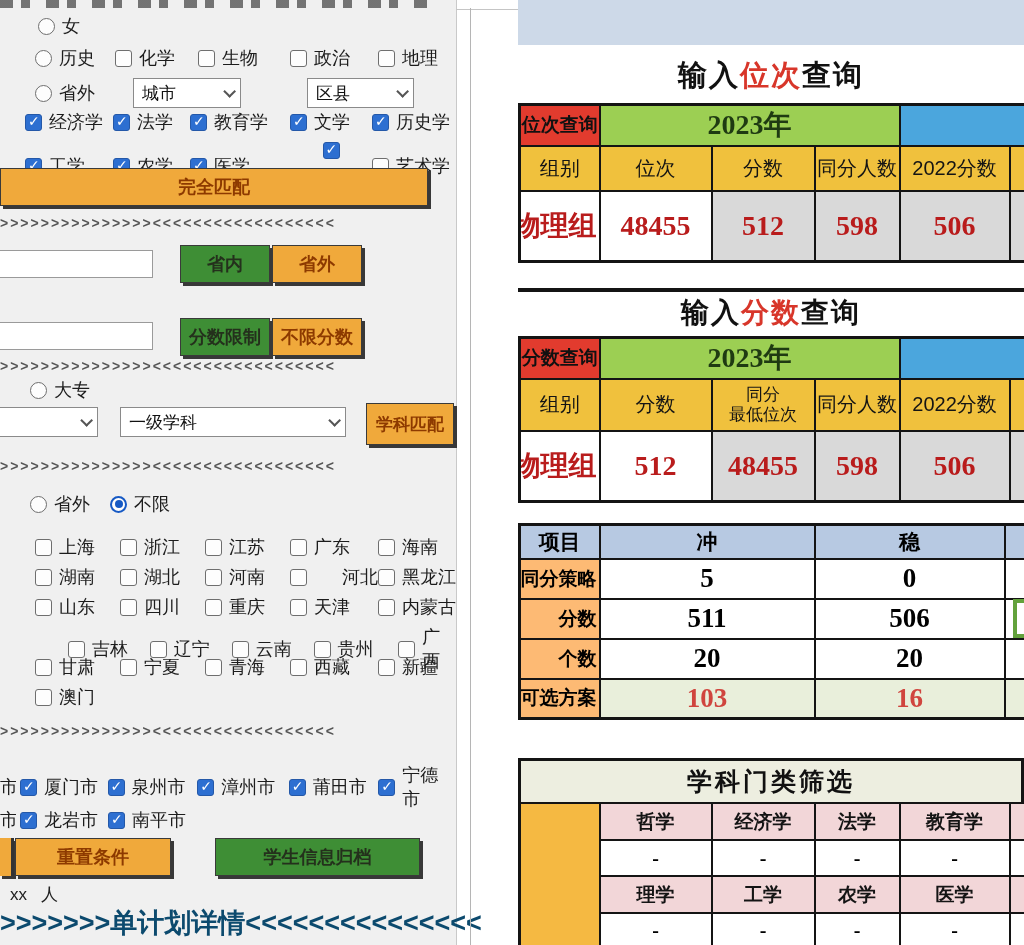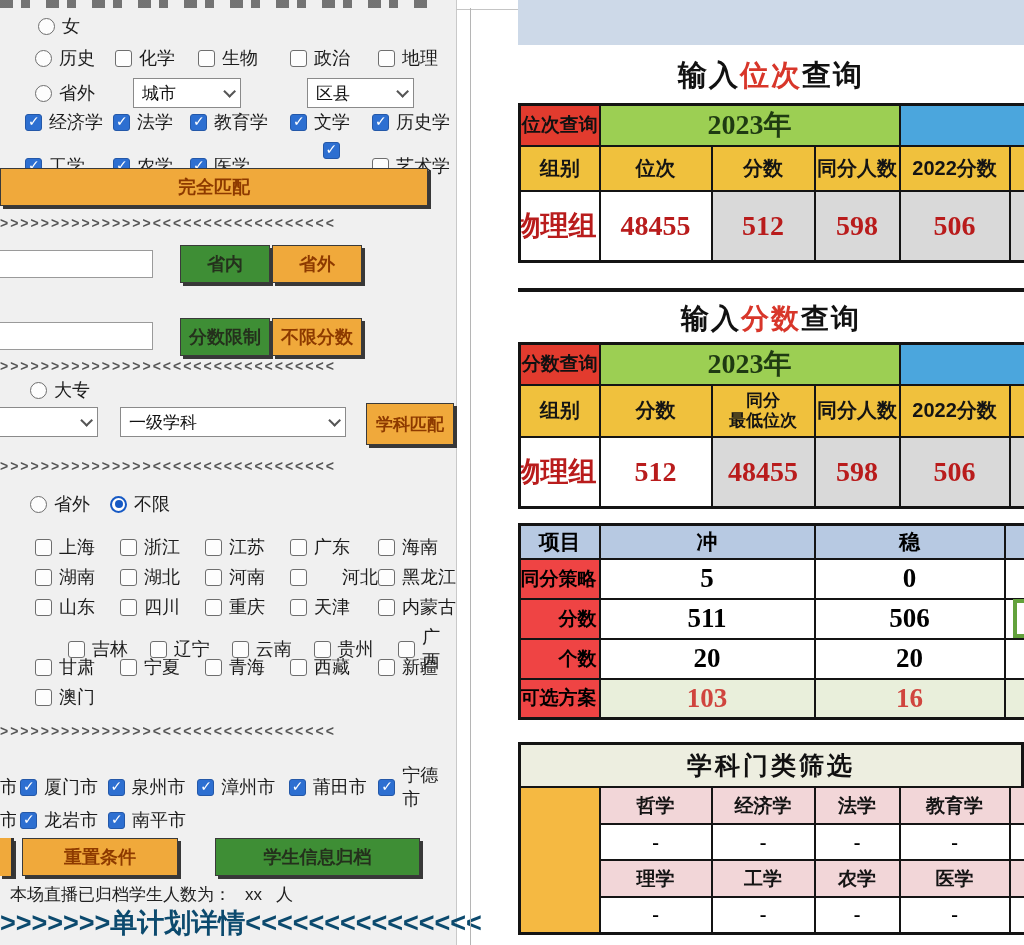--- a/index.html
+++ b/index.html
@@ -42,38 +42,38 @@
   .section { position:absolute; left:518px; width:506px; overflow:hidden; }
   .sec-title { font-family:"Liberation Serif","DejaVu Serif",serif; font-weight:bold; font-size:29px; color:#111;
                text-align:center; padding:6px 0 7px 0; letter-spacing:2px; white-space:nowrap; }
   .sec-title .hl { color:#d8362a; }
   table.qt { border-collapse:collapse; table-layout:fixed; width:537px; font-family:"Liberation Serif","DejaVu Serif",serif; }
   table.qt td { border:2px solid #141414; text-align:center; vertical-align:middle; overflow:hidden; white-space:nowrap; }
   table.qt { border:3px solid #141414; }
   td.c-red   { background:#e23b2e; color:#111; font-weight:bold; font-size:19px; font-family:"Liberation Sans",sans-serif; }
   td.c-green { background:#9ccf53; color:#1f3a12; font-weight:bold; font-size:28px; }
   td.c-blue  { background:#4ba6dd; }
-  td.c-yel   { background:#f0c13d; font-weight:bold; font-size:20px; font-family:"Liberation Sans",sans-serif; color:#141414;margin-top:32px; }
+  td.c-yel   { background:#f0c13d; font-weight:normal; font-size:20px; font-family:"Liberation Sans",sans-serif; color:#141414;margin-top:32px; }
   td.c-yel .two { font-size:17px; line-height:1.12; display:block; }
   tr.band td { height:41px; }
   tr.hd td { height:45px; }
   tr.dt td { height:71px; font-weight:bold; font-size:28px; color:#b91c1c; }
   td.gray { background:#d9d9d9; }
   td.rednum { color:#d0453e; }
   td.groupcell { font-weight:bold; font-size:28px; }
   .clipL { display:flex; justify-content:flex-end; align-items:center; overflow:hidden; white-space:nowrap; height:100%; padding-right:2px; }
   
   td.s-head { background:#b7c9e2; font-weight:bold; font-size:21px; font-family:"Liberation Sans",sans-serif; height:34px; }
-  td.s-label { background:#ef4444; font-weight:bold; font-size:19px; font-family:"Liberation Sans",sans-serif; height:40px; }
+  td.s-label { background:#fdba74; font-weight:bold; font-size:19px; font-family:"Liberation Sans",sans-serif; height:40px; }
   td.s-val { font-weight:bold; font-size:27px; height:35px; }
   td.s-res { background:#e9efdb; }
   .selbox { position:absolute; left:1013px; top:599px; width:36px; height:39px; border:4px solid #63a23c; background:#fff; }
   
   .cat-title { background:#edeee0; border:3px solid #141414; border-bottom:none; font-family:"Liberation Serif","DejaVu Serif",serif;
-               font-weight:bold; font-size:25px; text-align:center; padding:4px 0; letter-spacing:3px; color:#111; }
+               font-weight:bold; font-size:25px; text-align:center; padding:4px 0; letter-spacing:3px; color:#111;margin-top:16px; }
   td.cat-orange { background:#f5b942; }
   td.cat-pink { background:#f2d6d8; font-weight:bold; font-size:19px; font-family:"Liberation Sans",sans-serif; height:37px; color:#141414; }
   td.cat-dash { font-weight:bold; font-size:20px; height:36px; }
 </style>
 </head>
 <body>
 
 <div id="stage">
 
   <div class="lp">
@@ -375,29 +375,28 @@
           <span class="cb on"></span>
           <span>龙岩市</span>
         </span>
       <span class="item">
           <span class="cb on"></span>
           <span>南平市</span>
         </span>
     </div>
 
     <div class="stub-btn" style="left:0; top:838px; width:14px; height:38px;"></div>
-    <div class="btn orange" style="position:absolute; left:22px; top:838px; width:156px; height:38px;">
+    <div class="btn orange" style="position:absolute; left:15px; top:838px; width:156px; height:38px;">
       <span>重置条件</span>
     </div>
     <div class="btn green" style="position:absolute; left:215px; top:838px; width:205px; height:38px;">
       <span>学生信息归档</span>
     </div>
 
     <div class="archive-line" style="left:10px; top:883px;">
-      <span>本场直播已归档学生人数为：</span>
       <span>xx</span>
       <span>人</span>
     </div>
 
     <div class="plan-link" style="left:0px; top:905px;">&gt;&gt;&gt;&gt;&gt;&gt;&gt;单计划详情&lt;&lt;&lt;&lt;&lt;&lt;&lt;&lt;&lt;&lt;&lt;&lt;&lt;&lt;&lt;</div>
   </div>
 
   <div class="hline"></div>
   <div class="vline"></div>
 
@@ -438,21 +437,21 @@
         <td class="gray rednum">512</td>
         <td class="gray">598</td>
         <td class="gray rednum">506</td>
         <td class="gray"></td>
       </tr>
     </tbody>
       </table>
   </div>
 
   <div class="section" style="top:288px; border-top:4px solid #141414;">
-    <div class="sec-title" style="padding:8px 0 4px 0; font-size:28px;">
+    <div class="sec-title" style="padding:2px 0 4px 0; font-size:28px;">
       <span>输入</span><span class="hl">分数</span><span>查询</span>
     </div>
     <table class="qt">
       <colgroup>
           <col style="width:80px">
           <col style="width:112px">
           <col style="width:103px">
           <col style="width:85px">
           <col style="width:110px">
           <col style="width:47px">

